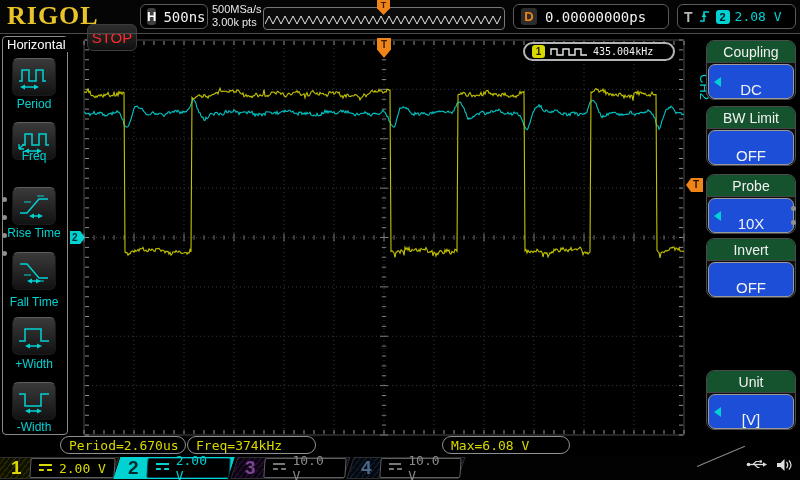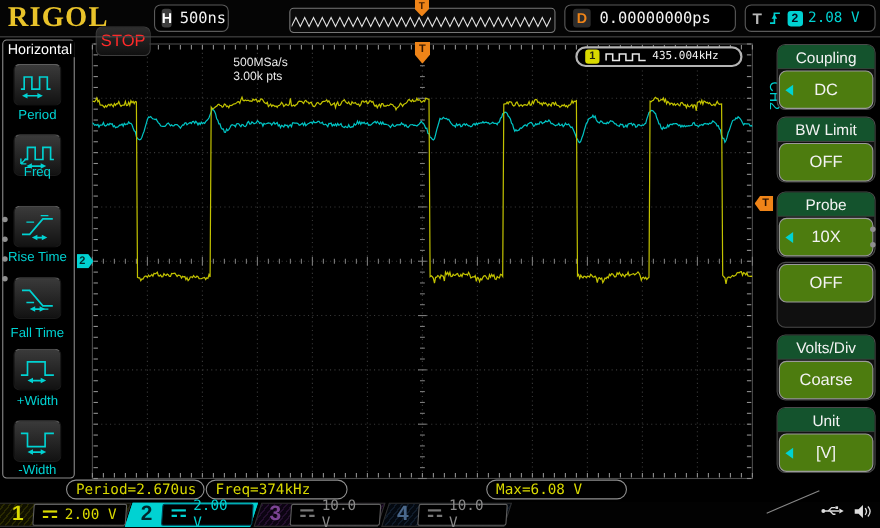--- a/index.html
+++ b/index.html
@@ -12,21 +12,21 @@
   .logo{position:absolute;left:7px;top:1px;font-family:"Liberation Serif",serif;font-weight:bold;
         font-size:26px;letter-spacing:1px;color:var(--gold);}
   .stopbtn{position:absolute;left:87px;top:4px;width:48px;height:25px;background:linear-gradient(#2e2e2e,#101010);
         border:1px solid #3c3c3c;border-radius:6px;color:var(--red);font-weight:normal;font-size:15px;
         display:flex;align-items:center;justify-content:center;margin-top:20px;}
   .hbox{position:absolute;left:140px;top:4px;width:68px;height:25px;background:#000;border:1px solid #5a5a5a;
         border-radius:6px;display:flex;align-items:center;gap:7px;padding:0 6px;box-sizing:border-box;}
   .hbadge{background:#3f3f3f;border-radius:3px;width:16px;height:17px;color:#fff;font-weight:bold;
         font-size:13px;display:flex;align-items:center;justify-content:center;}
   .hval{color:#f2f2f2;font-size:14px;}
-  .rateblk{position:absolute;left:212px;top:3px;font-size:11px;line-height:13px;color:#e8e8e8;margin-top:48px;}
+  .rateblk{position:absolute;left:212px;top:3px;font-size:11px;line-height:13px;color:#e8e8e8;}
   .preview{position:absolute;left:263px;top:7px;width:240px;height:21px;background:#0b0b0b;
         border:1px solid #777;border-radius:4px;}
   .prevpin{position:absolute;left:377px;top:0px;width:13px;height:15px;background:var(--orange);
         clip-path:polygon(0 0,100% 0,100% 55%,50% 100%,0 55%);color:#401c00;font-size:9px;font-weight:bold;
         text-align:center;line-height:10px;z-index:6;}
   .dbox{position:absolute;left:513px;top:4px;width:156px;height:25px;background:#000;border:1px solid #5a5a5a;
         border-radius:6px;display:flex;align-items:center;gap:8px;padding:0 7px;box-sizing:border-box;}
   .dbadge{background:#2c2c2c;border-radius:3px;width:16px;height:17px;color:var(--orange);font-weight:bold;
         font-size:13px;display:flex;align-items:center;justify-content:center;}
   .dval{color:#f2f2f2;font-size:14px;}
@@ -70,22 +70,22 @@
         font-size:10px;display:flex;align-items:center;justify-content:center;}
   .fqval{color:#f0f0f0;font-size:10px;}
 
   
   .rpanel{position:absolute;left:699px;top:34px;width:101px;height:422px;background:#000;z-index:2;}
   .ch2lab{position:absolute;left:-2px;top:40px;color:var(--cyan);font-size:13px;writing-mode:vertical-rl;}
   .rgroup{position:absolute;left:7px;width:90px;height:60px;border:1px solid #4a4a4a;border-radius:8px;
         background:#101010;box-sizing:border-box;}
   .rlabel{height:21px;background:#14532d;border-radius:7px 7px 0 0;color:#f2f2f2;font-size:14px;
         display:flex;align-items:center;justify-content:center;border-bottom:1px solid #444;}
-  .rvalue{position:relative;height:33px;margin:1px;background:#4d7c0f;border:1px solid #9a9a9a;border-radius:7px;
-        color:#f2f2f2;font-size:15px;display:flex;align-items:center;justify-content:center;}
+  .rvalue{position:relative;height:33px;margin:1px;background:#1d4ed8;border:1px solid #9a9a9a;border-radius:7px;
+        color:#f2f2f2;font-size:15px;display:flex;align-items:flex-end;justify-content:center;}
   .menu-arrow{position:absolute;left:5px;top:50%;transform:translateY(-50%);width:0;height:0;
         border-top:5px solid transparent;border-bottom:5px solid transparent;border-right:7px solid var(--cyan);}
 
   
   .meas{position:absolute;top:436px;height:18px;background:#000;border:1px solid #909090;border-radius:9px;
         color:var(--yellow);font-size:13px;line-height:17px;padding-left:8px;box-sizing:border-box;z-index:3;}
 
   
   .chanbar{position:absolute;left:0;top:456px;width:800px;height:24px;background:#020202;z-index:4;}
   .cell{position:absolute;top:1px;height:22px;transform:skewX(-18deg);border:1px solid #2e2e2e;box-sizing:border-box;}
@@ -587,28 +587,23 @@
         </div>
     </div>
     <div class="rgroup" style="top:140px">
       <div class="rlabel">Probe</div>
       <div class="rvalue">
           <span class="menu-arrow"></span>
         <span>10X</span>
         </div>
     </div>
     <div class="rgroup" style="top:204px">
+      <div class="rlabel">Invert</div>
       <div class="rvalue">
         <span>OFF</span>
-        </div>
-    </div>
-    <div class="rgroup" style="top:270px">
-      <div class="rlabel">Volts/Div</div>
-      <div class="rvalue">
-        <span>Coarse</span>
         </div>
     </div>
     <div class="rgroup" style="top:336px">
       <div class="rlabel">Unit</div>
       <div class="rvalue">
           <span class="menu-arrow"></span>
         <span>[V]</span>
         </div>
     </div>
   </div>

